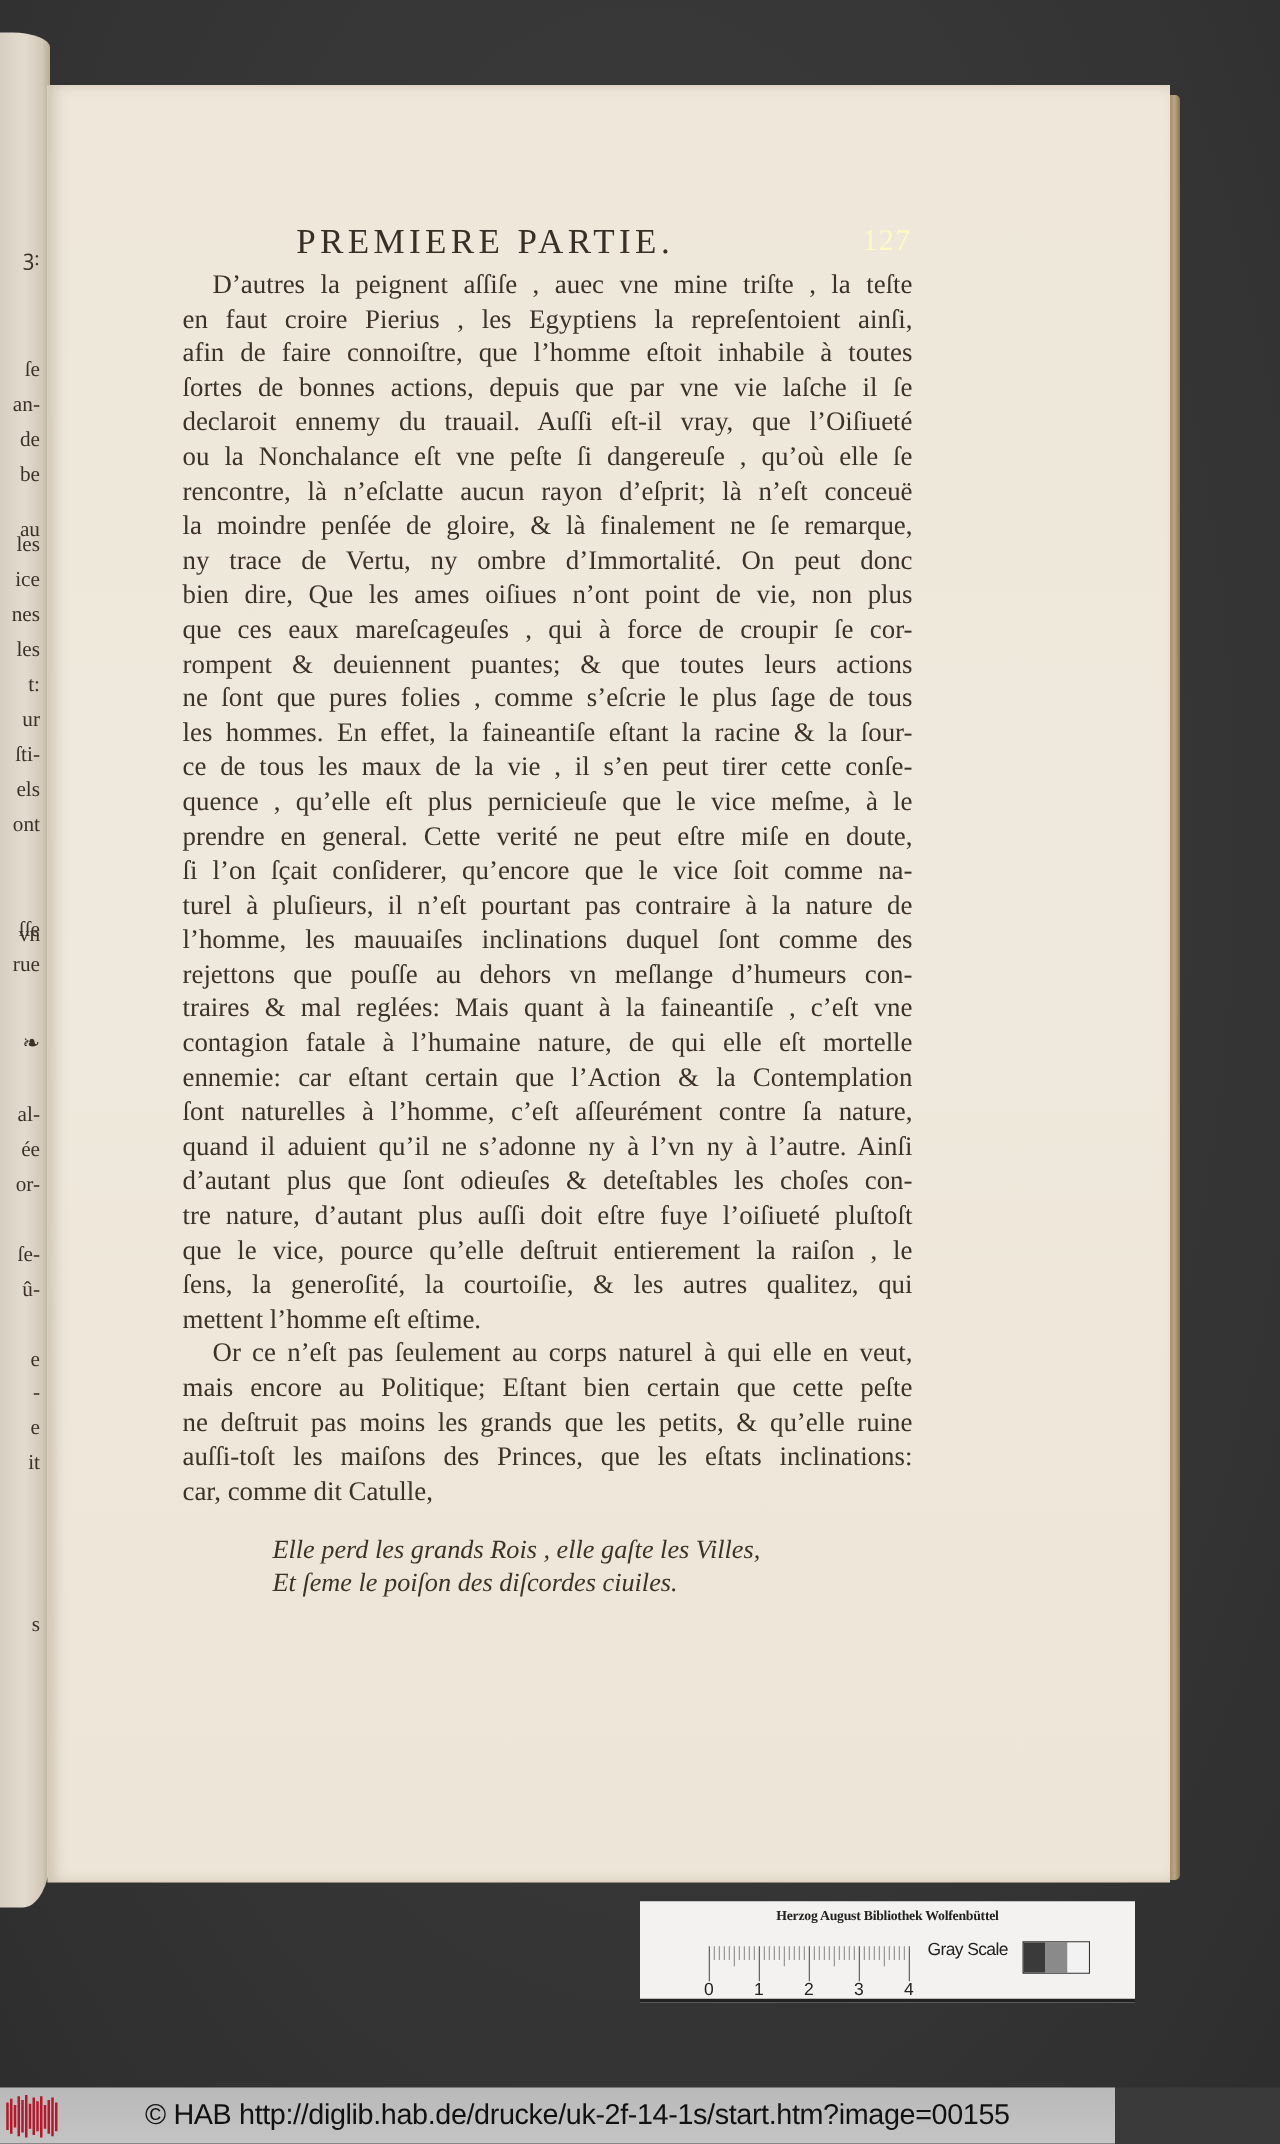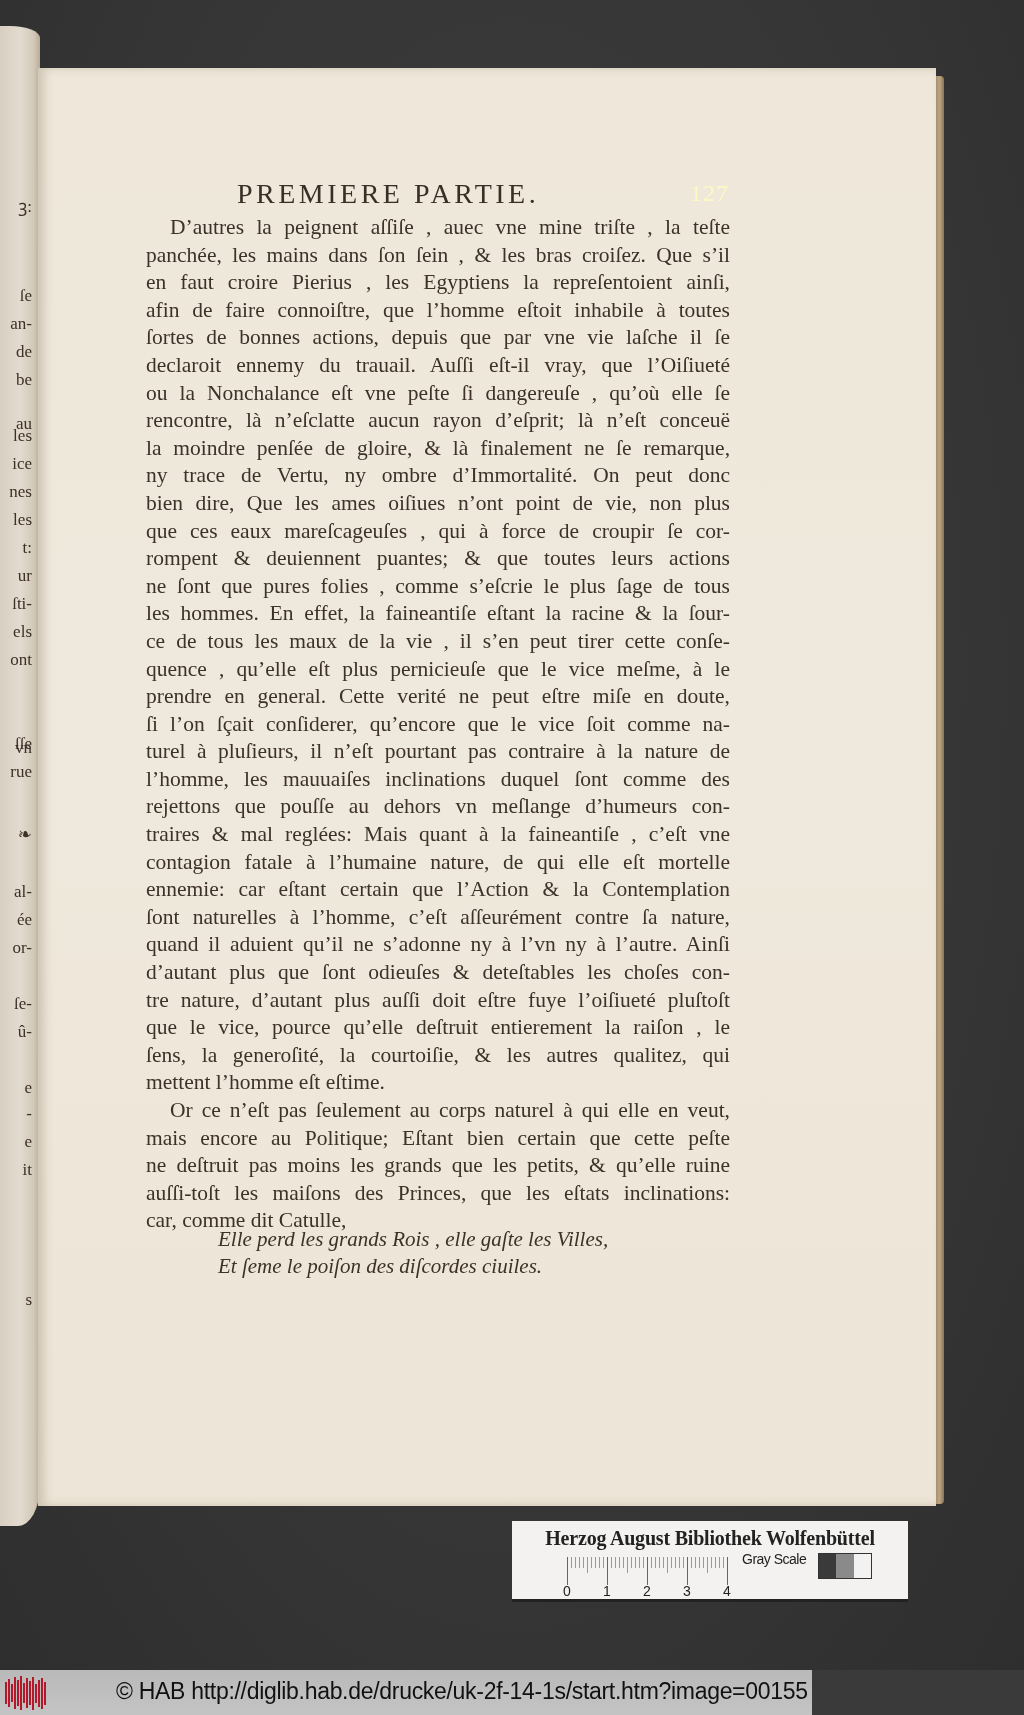--- a/index.html
+++ b/index.html
@@ -57,31 +57,31 @@
     color:#3d3128;
   }
   .verse-line { display:block; white-space:nowrap;font-style:italic; }
   
   .card {
     position:absolute; left:512px; top:1521px; width:396px; height:81px;
     background:#f3f2f0; box-shadow:0 -3px 0 #222 inset;
   }
   .card-title {
     position:absolute; left:0; top:6px; width:100%; text-align:center;
-    font-family:"Liberation Serif", serif; font-weight:bold; font-size:20px; color:#222; letter-spacing:-0.2px;
+    font-family:"Liberation Serif", serif; font-weight:bold; font-size:11px; color:#222; letter-spacing:-0.2px;
   }
   .ruler { position:absolute; left:55px; top:32px; width:164px; height:46px; }
   .ruler-tick { position:absolute; top:0; width:1px; background:#666; }
   .ruler-label { position:absolute; top:30px; font-family:"Liberation Sans", sans-serif; font-size:14px; color:#222; transform:translateX(-50%); }
   .gray-label { position:absolute; left:230px; top:30px; font-family:"Liberation Sans", sans-serif; font-size:14px; color:#222; letter-spacing:-0.5px; }
   .gray-swatches { position:absolute; left:306px; top:32px; width:52px; height:24px; display:flex; border:1px solid #333; }
   .swatch { flex:1; }
   
   .footer {
-    position:absolute; left:0; top:1670px; width:812px; height:45px;
+    position:absolute; left:0; top:1670px; width:892px; height:45px;
     background:linear-gradient(180deg,#b9b9b9 0%,#c4c4c4 100%);
   }
   .footer-logo { position:absolute; left:5px; top:6px; width:42px; height:34px; }
   .footer-logo span { position:absolute; bottom:0; width:2px; background:#b3192b; }
   .footer-text {
     position:absolute; left:116px; top:8px; font-family:"Liberation Sans", sans-serif;
     font-size:23px; color:#111; letter-spacing:-0.3px; white-space:nowrap;
   }
   .footer-dfg {
     position:absolute; left:932px; top:5px; font-family:"Liberation Sans", sans-serif;
@@ -127,21 +127,20 @@
 
 <div class="page-edge"></div>
 
 <div class="page"></div>
 
 <div class="running-head">PREMIERE PARTIE.</div>
 <div class="page-number">127</div>
 
 <div class="body-text" id="bodyText">
     <span class="body-line indent">D’autres la peignent aſſiſe , auec vne mine triſte , la teſte</span>
-    <span class="body-line">panchée, les mains dans ſon ſein , &amp; les bras croiſez. Que s’il</span>
     <span class="body-line">en faut croire Pierius , les Egyptiens la repreſentoient ainſi,</span>
     <span class="body-line">afin de faire connoiſtre, que l’homme eſtoit inhabile à toutes</span>
     <span class="body-line">ſortes de bonnes actions, depuis que par vne vie laſche il ſe</span>
     <span class="body-line">declaroit ennemy du trauail. Auſſi eſt-il vray, que l’Oiſiueté</span>
     <span class="body-line">ou la Nonchalance eſt vne peſte ſi dangereuſe , qu’où elle ſe</span>
     <span class="body-line">rencontre, là n’eſclatte aucun rayon d’eſprit; là n’eſt conceuë</span>
     <span class="body-line">la moindre penſée de gloire, &amp; là finalement ne ſe remarque,</span>
     <span class="body-line">ny trace de Vertu, ny ombre d’Immortalité. On peut donc</span>
     <span class="body-line">bien dire, Que les ames oiſiues n’ont point de vie, non plus</span>
     <span class="body-line">que ces eaux mareſcageuſes , qui à force de croupir ſe cor-</span>

